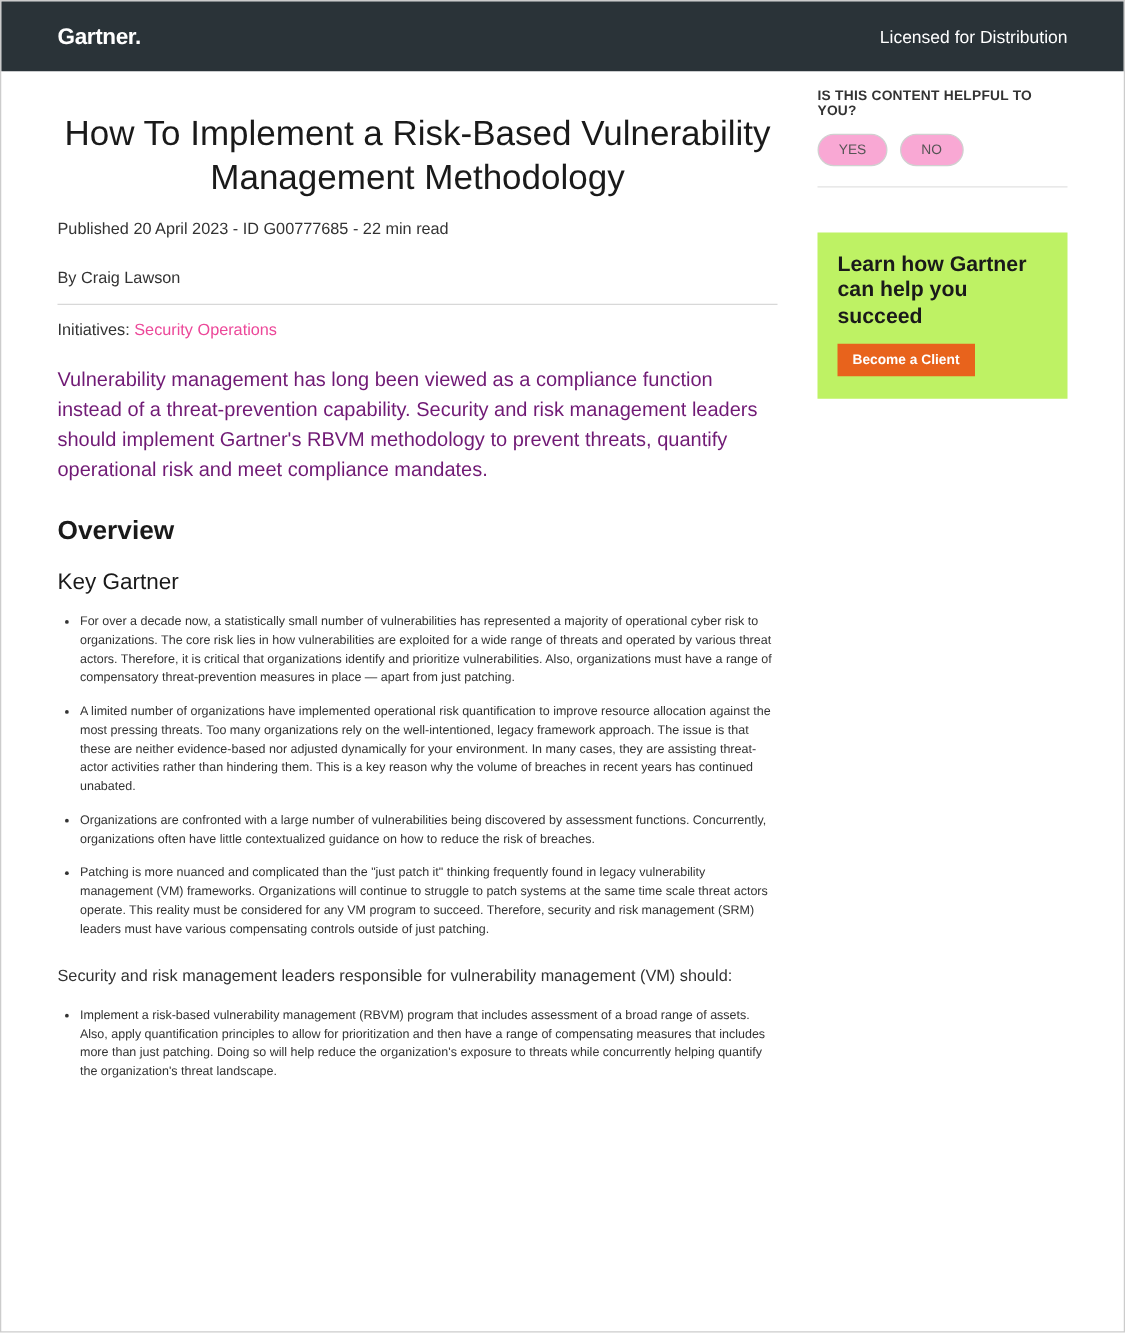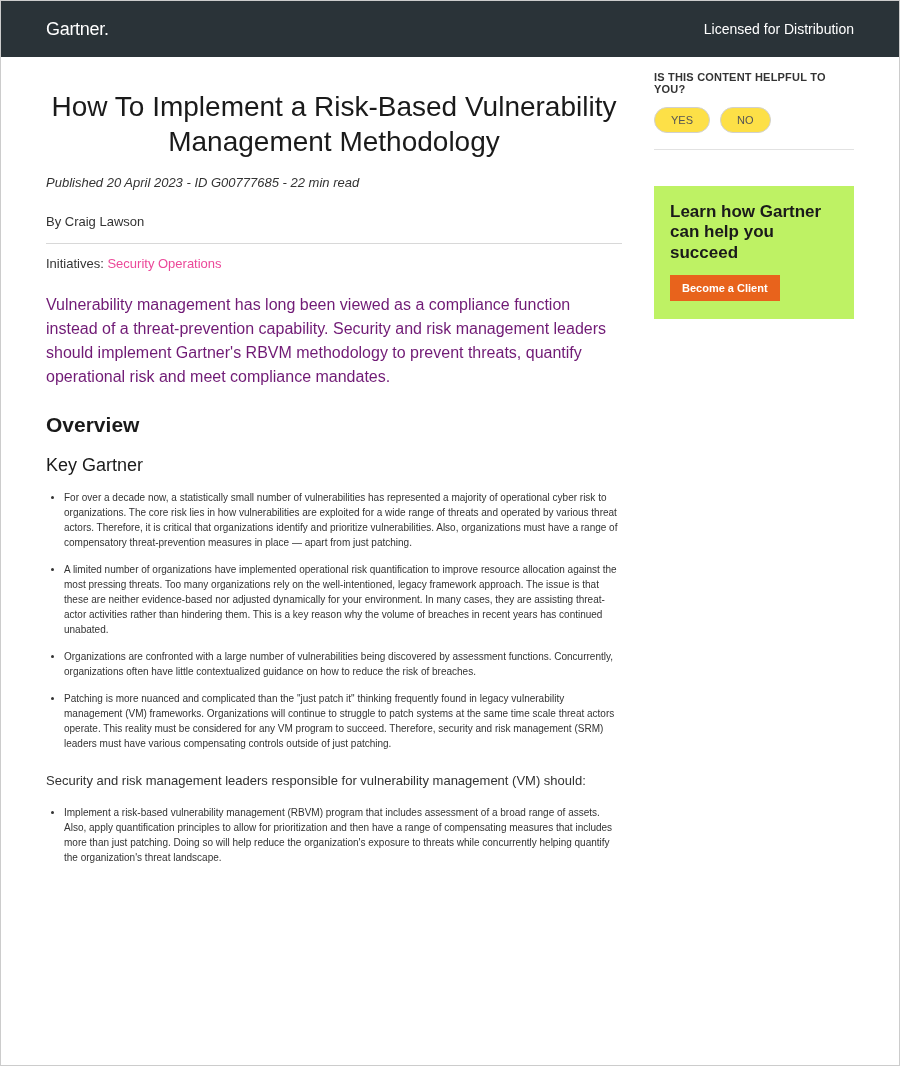--- a/index.html
+++ b/index.html
@@ -16,42 +16,42 @@
       background: #2a3338;
       color: #fff;
       display: flex;
       justify-content: space-between;
       align-items: center;
       padding: 0 45px;
       height: 56px;
     }
     .brand {
       font-size: 18px;
-      font-weight: 400;
+      font-weight: 700;
       letter-spacing: -0.3px;
     }
     .brand-dot { color: #fff; }
     .licensed { font-size: 14px; }
     .layout {
       display: flex;
       padding: 12px 45px 0 45px;
       gap: 32px;
     }
     .main { flex: 1; min-width: 0; }
     .side { width: 200px; flex-shrink: 0; padding-top: 2px; }
     .title {
       font-size: 28px;
       font-weight: 400;
       line-height: 1.25;
       margin-top: 20px;
       margin-bottom: 16px;
       color: #1a1a1a;
       text-align: center;
     }
-    .meta { font-size: 13px; color: #333; margin-bottom: 10px; font-style: italic; }
+    .meta { font-size: 13px; color: #333; margin-bottom: 10px; }
     .author { font-size: 13px; color: #333; margin-bottom: 14px; margin-top: 24px; }
     .hr { border: none; border-top: 1px solid #d8d8d8; margin: 0 0 12px 0; }
     .initiatives { font-size: 13px; color: #333; margin-bottom: 22px; }
     .initiatives a { color: #ec4899; text-decoration: none; }
     .summary {
       font-size: 16px;
       line-height: 1.5;
       color: #701a75;
       margin-bottom: 24px;
     }
@@ -72,21 +72,21 @@
     .helpful-label {
       font-size: 11px;
       font-weight: 700;
       color: #333;
       letter-spacing: 0.2px;
       margin-bottom: 12px;
     }
     .vote-row { display: flex; gap: 10px; margin-bottom: 16px; }
     .vote-btn {
       border: 1px solid #d0d0d0;
-      background: #fde047;
+      background: #f9a8d4;
       border-radius: 16px;
       padding: 6px 16px;
       font-size: 11px;
       color: #555;
       cursor: pointer;
     }
     .side-hr { border: none; border-top: 1px solid #e2e2e2; margin-bottom: 36px; }
     .promo {
       background: #bef264;
       padding: 16px 16px 18px 16px;

